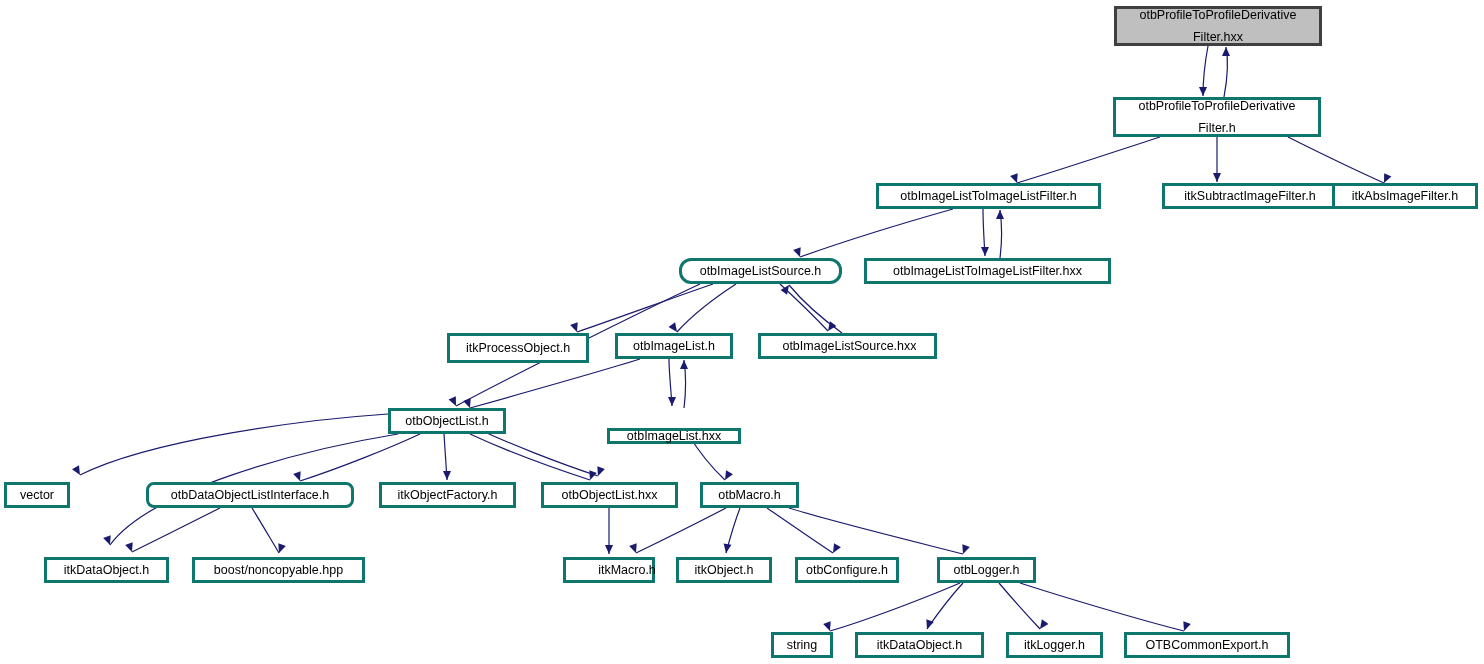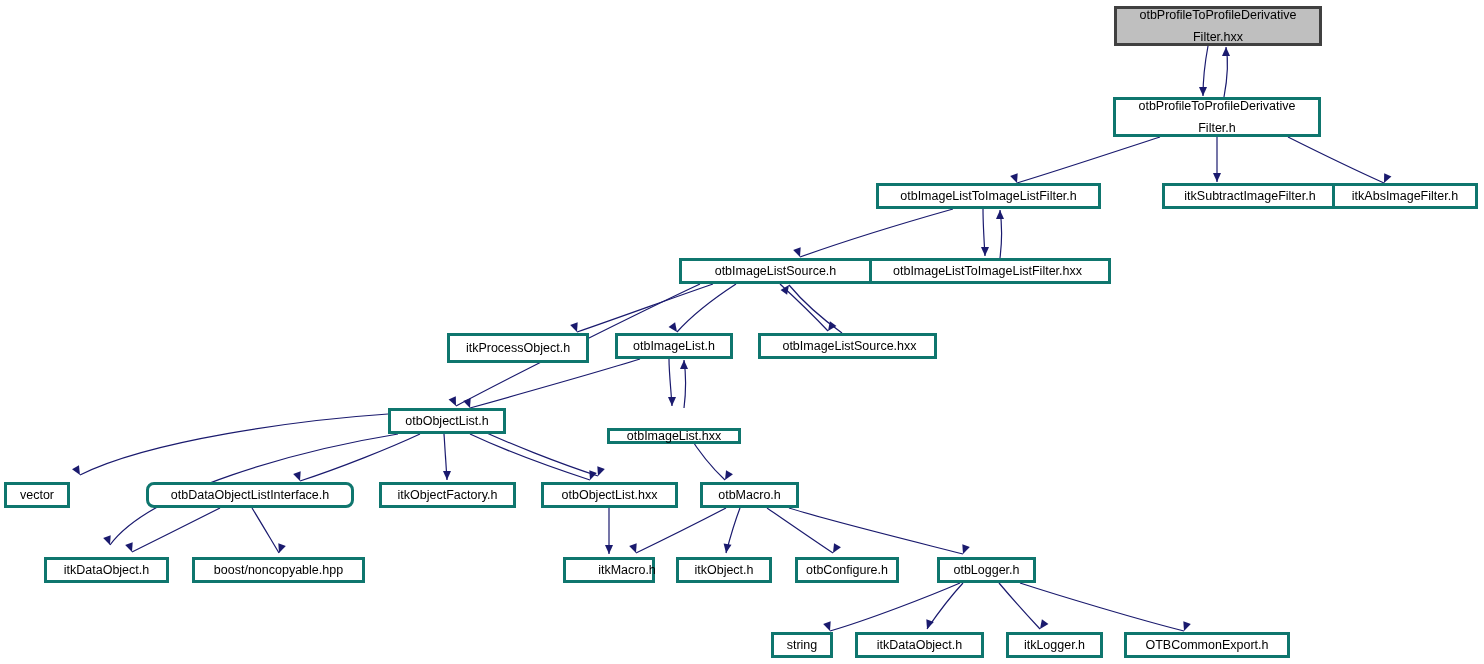--- a/index.html
+++ b/index.html
@@ -119,21 +119,21 @@
       <polygon points="0,0 -4,-9 4,-9" fill="#1a1a6e" transform="translate(1184,631) rotate(380)"></polygon>
     </svg>
 <div class="node root" style="left: 1114px; top: 6px; width: 208px; height: 40px;">otbProfileToProfileDerivative
 Filter.hxx</div>
     <div class="node" style="left: 1113px; top: 97px; width: 208px; height: 40px;">otbProfileToProfileDerivative
 Filter.h</div>
     <div class="node" style="left: 876px; top: 183px; width: 225px; height: 26px;">otbImageListToImageListFilter.h</div>
     <div class="node" style="left: 1138px; top: 183px; width: 176px; height: 26px; margin-left: 24px;">itkSubtractImageFilter.h</div>
     <div class="node" style="left: 1332px; top: 183px; width: 146px; height: 26px;">itkAbsImageFilter.h</div>
     <div class="node" style="left: 864px; top: 258px; width: 247px; height: 26px;">otbImageListToImageListFilter.hxx</div>
-    <div class="node" style="left: 679px; top: 258px; width: 193px; height: 26px;">otbImageListSource.h</div>
+    <div class="node" style="left: 679px; top: 258px; width: 163px; height: 26px; border-radius: 12px;">otbImageListSource.h</div>
     <div class="node" style="left: 447px; top: 333px; width: 142px; height: 30px;">itkProcessObject.h</div>
     <div class="node" style="left: 615px; top: 333px; width: 118px; height: 26px;">otbImageList.h</div>
     <div class="node" style="left: 758px; top: 333px; width: 179px; height: 26px; padding-left: 8px;">otbImageListSource.hxx</div>
     <div class="node" style="left: 388px; top: 408px; width: 118px; height: 26px;">otbObjectList.h</div>
     <div class="node" style="left: 607px; top: 428px; width: 134px; height: 16px; text-align: right;">otbImageList.hxx</div>
     <div class="node" style="left: 4px; top: 482px; width: 66px; height: 26px;">vector</div>
     <div class="node" style="left: 146px; top: 482px; width: 208px; height: 26px; border-radius: 8px;">otbDataObjectListInterface.h</div>
     <div class="node" style="left: 379px; top: 482px; width: 137px; height: 26px;">itkObjectFactory.h</div>
     <div class="node" style="left: 541px; top: 482px; width: 137px; height: 26px;">otbObjectList.hxx</div>
     <div class="node" style="left: 700px; top: 482px; width: 99px; height: 26px;">otbMacro.h</div>

